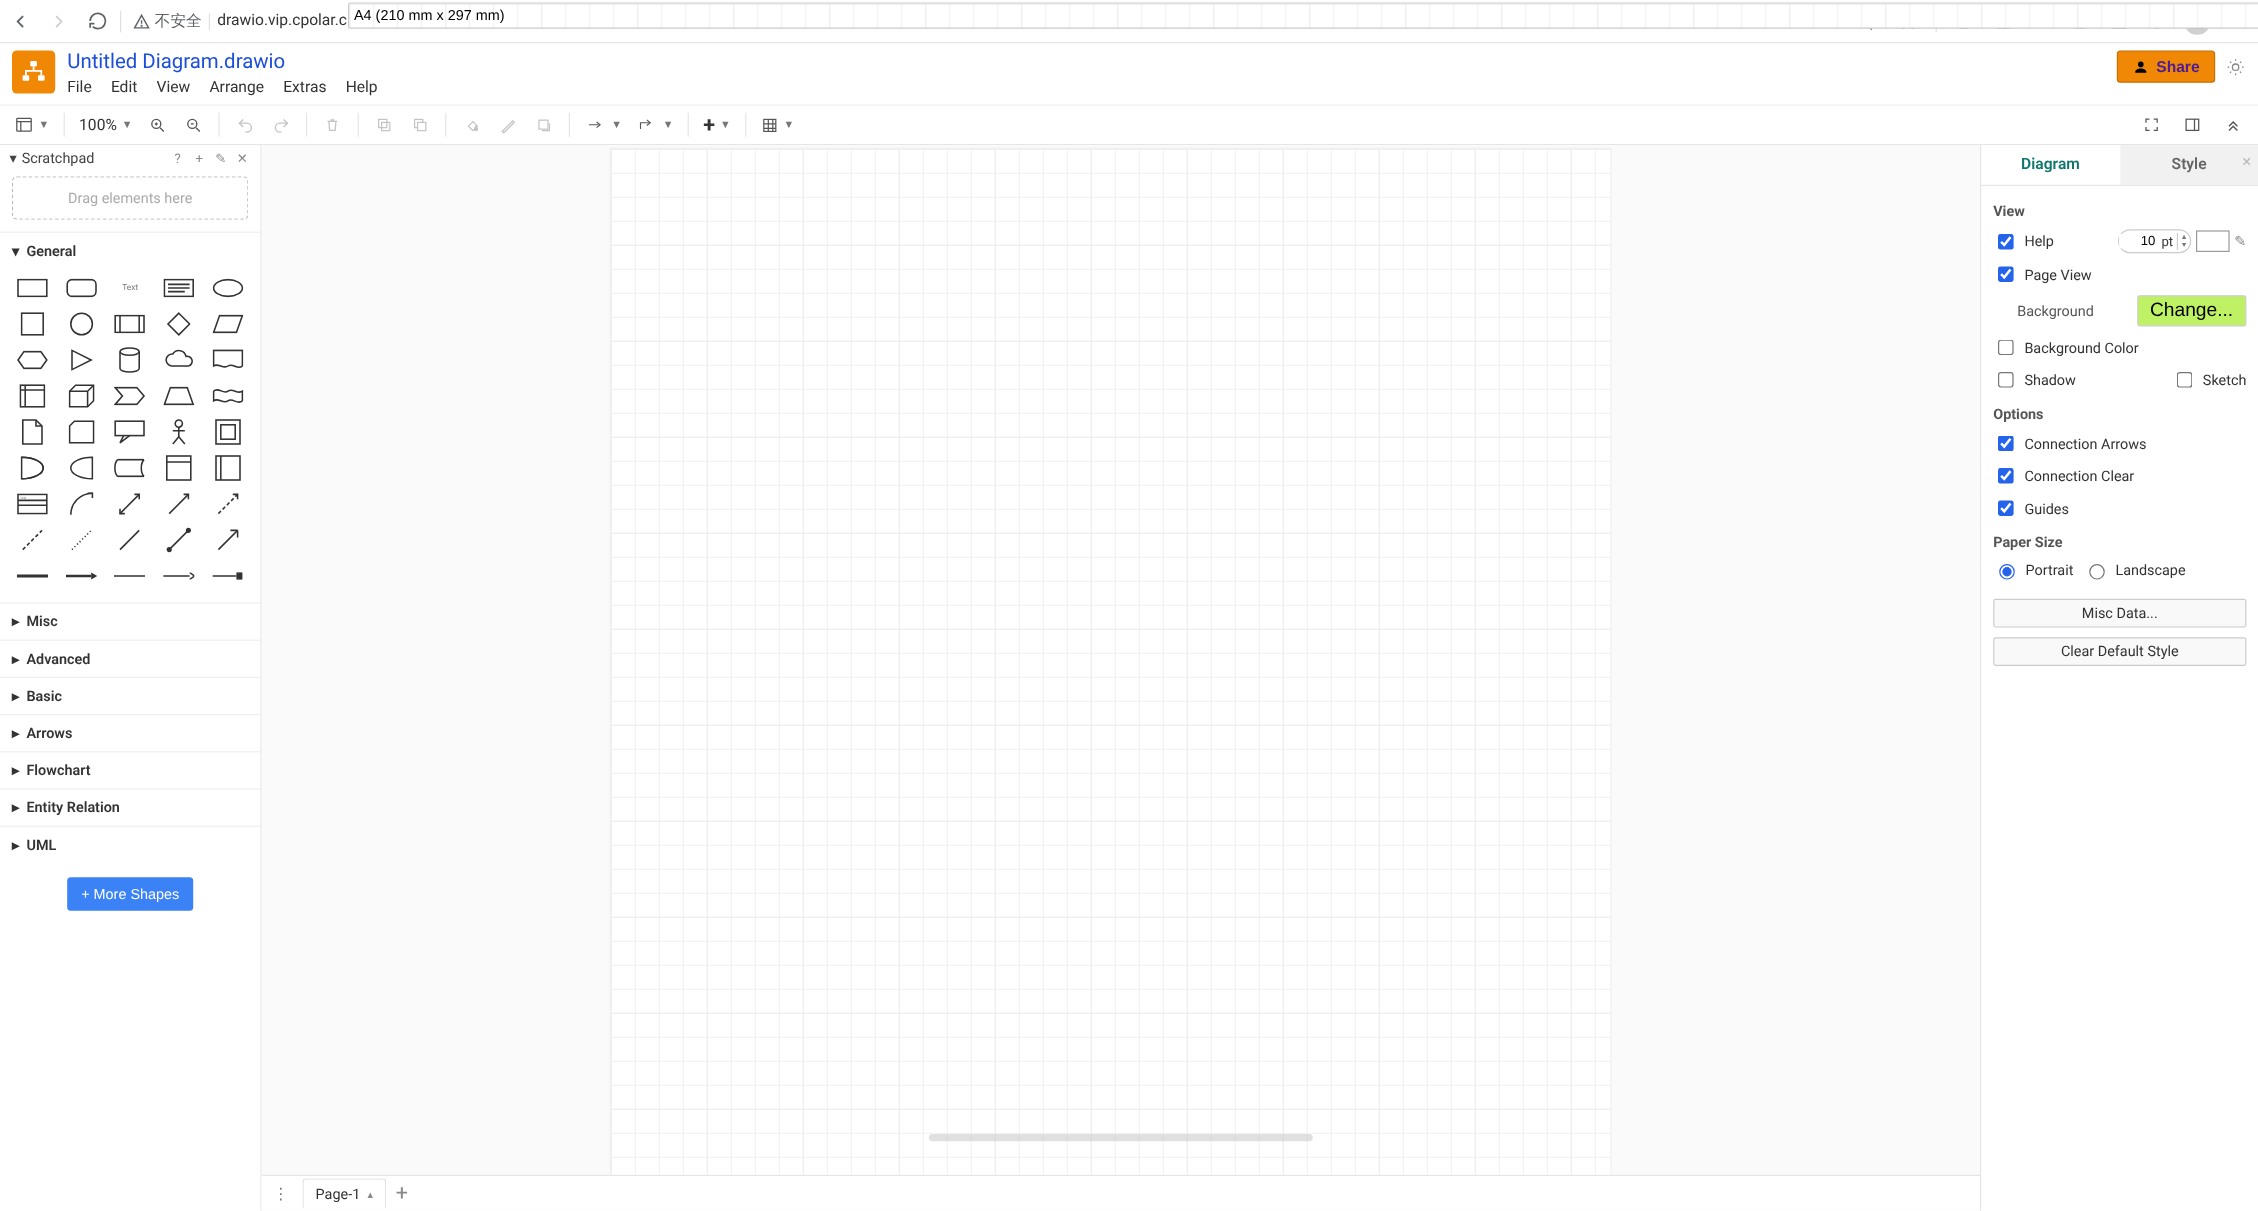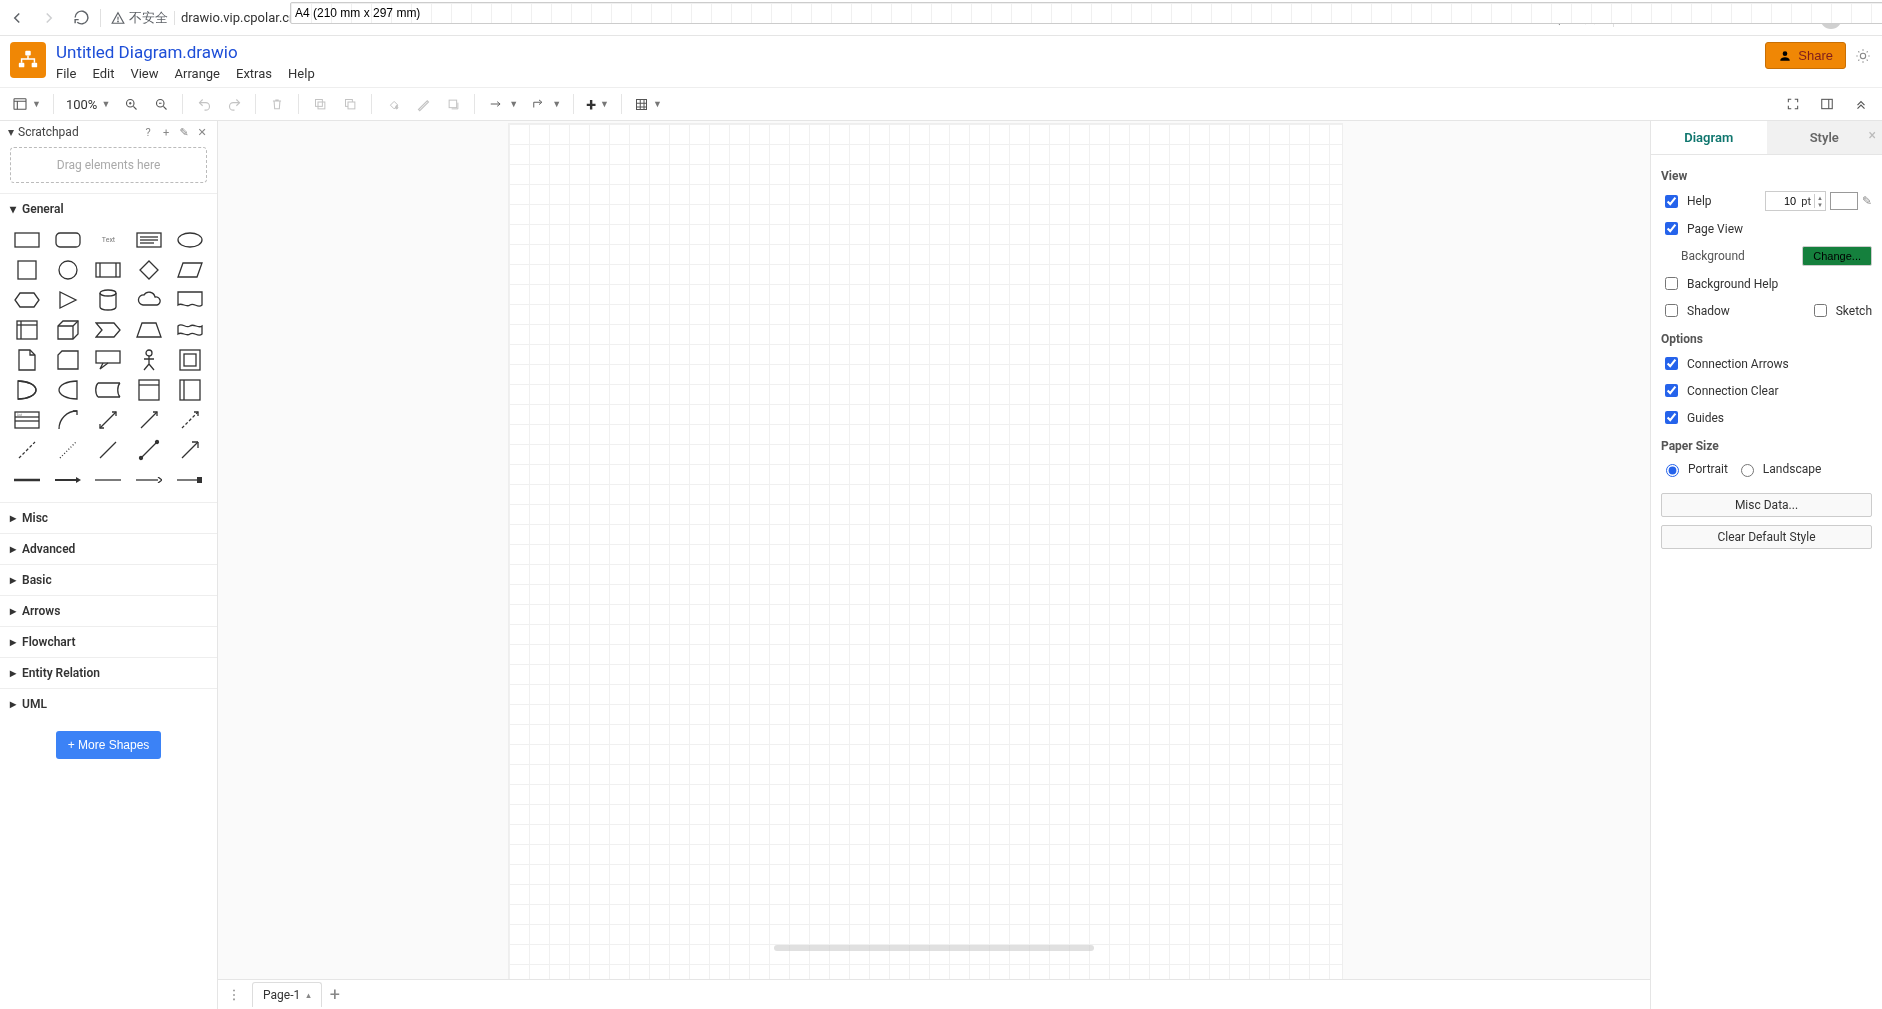--- a/index.html
+++ b/index.html
@@ -32,21 +32,21 @@
 
   
   .app-header{display:flex;align-items:flex-start;padding:6px 10px 0 10px;gap:10px;position:relative;}
   .app-logo{width:36px;height:36px;border-radius:4px;background:var(--orange-btn);display:flex;align-items:center;justify-content:center;flex:0 0 auto;}
   .app-logo svg{width:22px;height:22px;fill:#fff;}
   .app-titlewrap{display:flex;flex-direction:column;gap:2px;}
   .app-title{font-size:17px;font-weight:400;color:#1d4ed8;}
   .app-menu{display:flex;gap:16px;font-size:13px;color:#333;margin-top:2px;}
   .app-menu span{cursor:default;}
   .header-right{position:absolute;right:10px;top:6px;display:flex;align-items:center;gap:8px;}
-  .share-btn{background:var(--orange-btn);color:#7f1d1d;border:1px solid #c86f04;border-radius:3px;padding:5px 12px;display:flex;align-items:center;gap:6px;font-size:13px;font-weight:400;justify-content:space-between;}
+  .share-btn{background:var(--orange-btn);color:#4c1d95;border:1px solid #c86f04;border-radius:3px;padding:5px 12px;display:flex;align-items:center;gap:6px;font-size:13px;font-weight:700;justify-content:space-between;}
   .share-btn svg{width:14px;height:14px;fill:#000;}
   .sun-icon{color:#888;}
 
   
   .toolbar{height:34px;border-top:1px solid #eee;border-bottom:1px solid #e5e5e5;display:flex;align-items:center;padding:0 8px;gap:4px;margin-top:6px;background:#fff;}
   .tb-sep{width:1px;height:20px;background:#e5e5e5;margin:0 4px;}
   .tb-btn{width:26px;height:26px;display:flex;align-items:center;justify-content:center;border-radius:3px;color:#555;}
   .tb-btn.disabled{opacity:.35;}
   .tb-combo{display:flex;align-items:center;gap:4px;padding:0 4px;color:#333;}
   .tb-combo .caret{font-size:9px;color:#777;}
@@ -92,24 +92,24 @@
   .rp-tabs{display:flex;border-bottom:1px solid #e5e5e5;position:relative;}
   .rp-tab{flex:1;text-align:center;padding:9px 0;font-size:13px;font-weight:600;color:#0f766e;}
   .rp-tab.inactive{background:#f1f1f1;color:#666;}
   .rp-close{position:absolute;right:6px;top:6px;color:#bbb;font-size:14px;}
   .rp-body{padding:10px 10px 14px;display:flex;flex-direction:column;gap:8px;font-size:12px;color:#333;}
   .rp-section{font-weight:700;color:#555;margin-top:4px;}
   .rp-row{display:flex;align-items:center;gap:8px;}
   .rp-row label{display:flex;align-items:center;gap:6px;}
   .rp-row input[type=checkbox]{accent-color:#2563eb;width:13px;height:13px;}
   .rp-row input[type=radio]{accent-color:#2563eb;}
-  .gridpt{display:flex;align-items:center;border:1px solid #ccc;border-radius:0;height:20px;font-size:11px;}
+  .gridpt{display:flex;align-items:center;border:1px solid #ccc;border-radius:10px;height:20px;font-size:11px;}
   .gridpt input{width:32px;border:none;text-align:right;font-size:11px;padding:0 2px;outline:none;}
   .color-swatch{width:28px;height:18px;border:1px solid #999;background:#fff;display:flex;}
-  .rp-btn{border:1px solid #ccc;background:#15803d;border-radius:2px;padding:3px 10px;font-size:11px;}
+  .rp-btn{border:1px solid #ccc;background:#bef264;border-radius:2px;padding:3px 10px;font-size:16px;}
   .rp-wide-btn{border:1px solid #ccc;background:#f9f9f9;border-radius:2px;padding:4px 0;text-align:center;font-size:12px;}
   select.paper{width:100%;border:1px solid #ccc;border-radius:2px;height:22px;font-size:12px;}
 
   svg{display:block;}
 </style>
 </head>
 <body>
 
 <div class="browser-bar">
   <div class="bb-left">
@@ -744,21 +744,21 @@
             <span>Page View</span>
           </label>
         </div>
       <div class="rp-row" style="justify-content:space-between">
         <span style="margin-left:20px;color:#555">Background</span>
         <button class="rp-btn">Change...</button>
       </div>
       <div class="rp-row">
           <label>
             <input type="checkbox" style="">
-            <span>Background Help</span>
+            <span>Background Color</span>
           </label>
         </div>
       <div class="rp-row" style="justify-content:space-between">
         <label>
             <input type="checkbox" style="">
             <span>Shadow</span>
           </label>
         <label>
             <input type="checkbox" style="">
             <span>Sketch</span>

